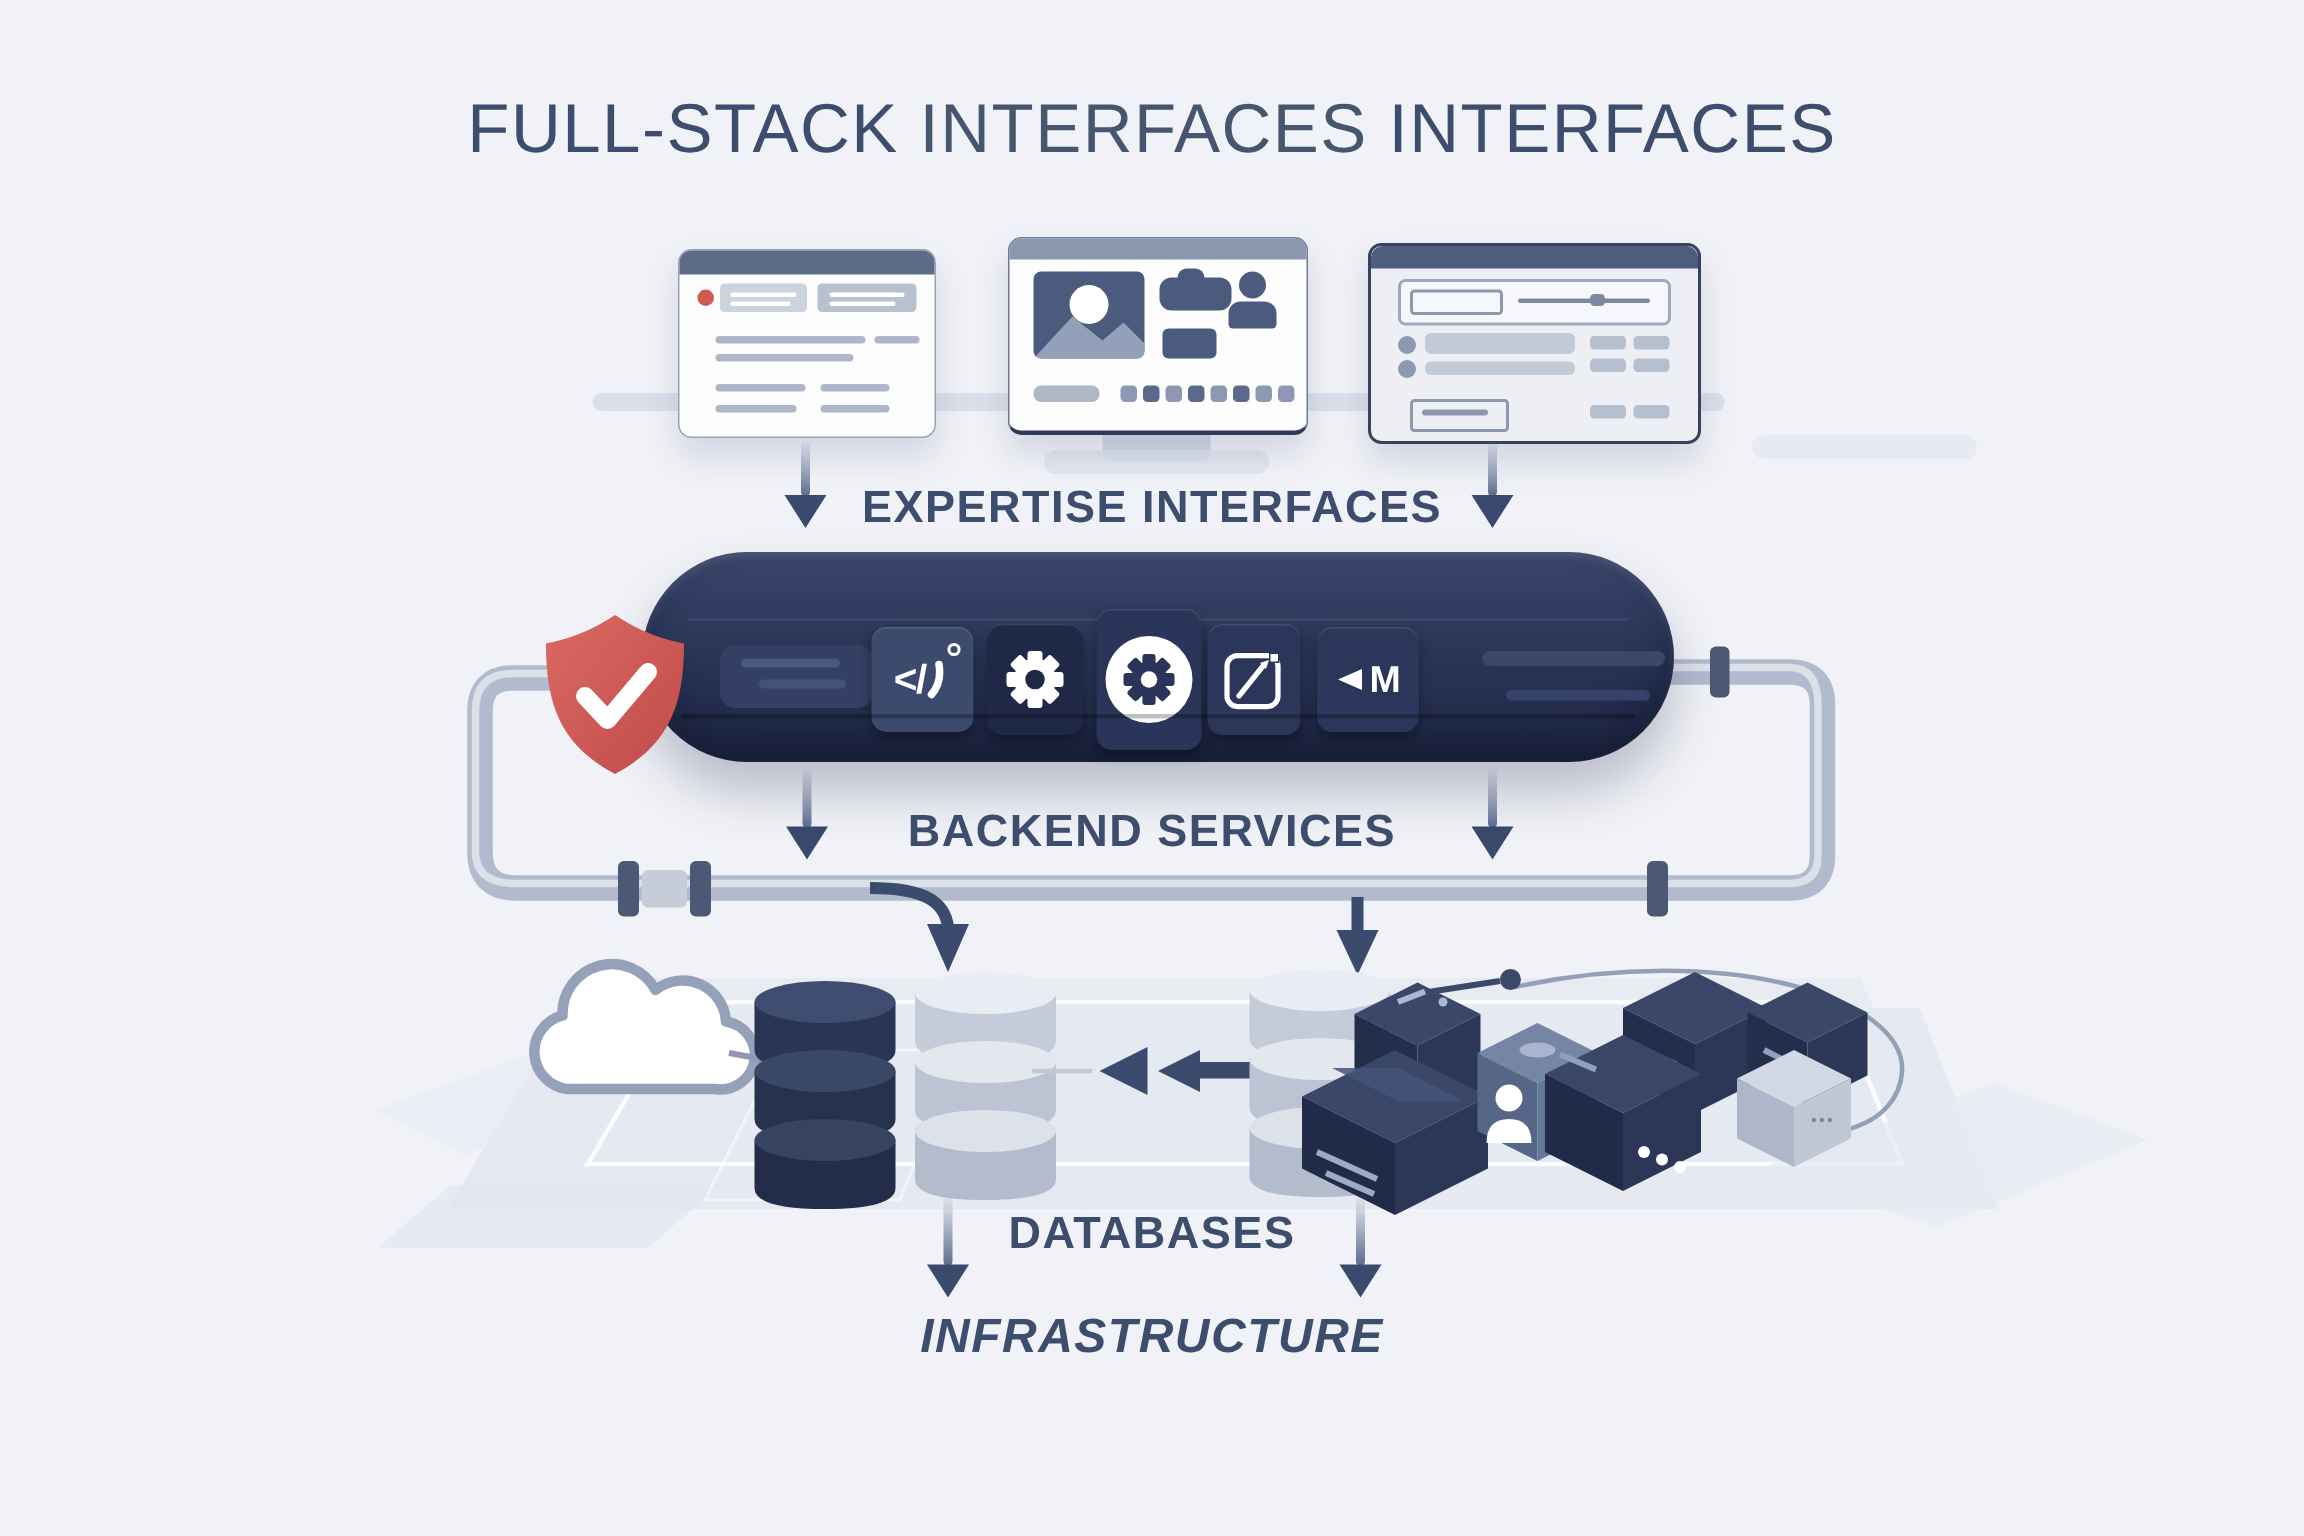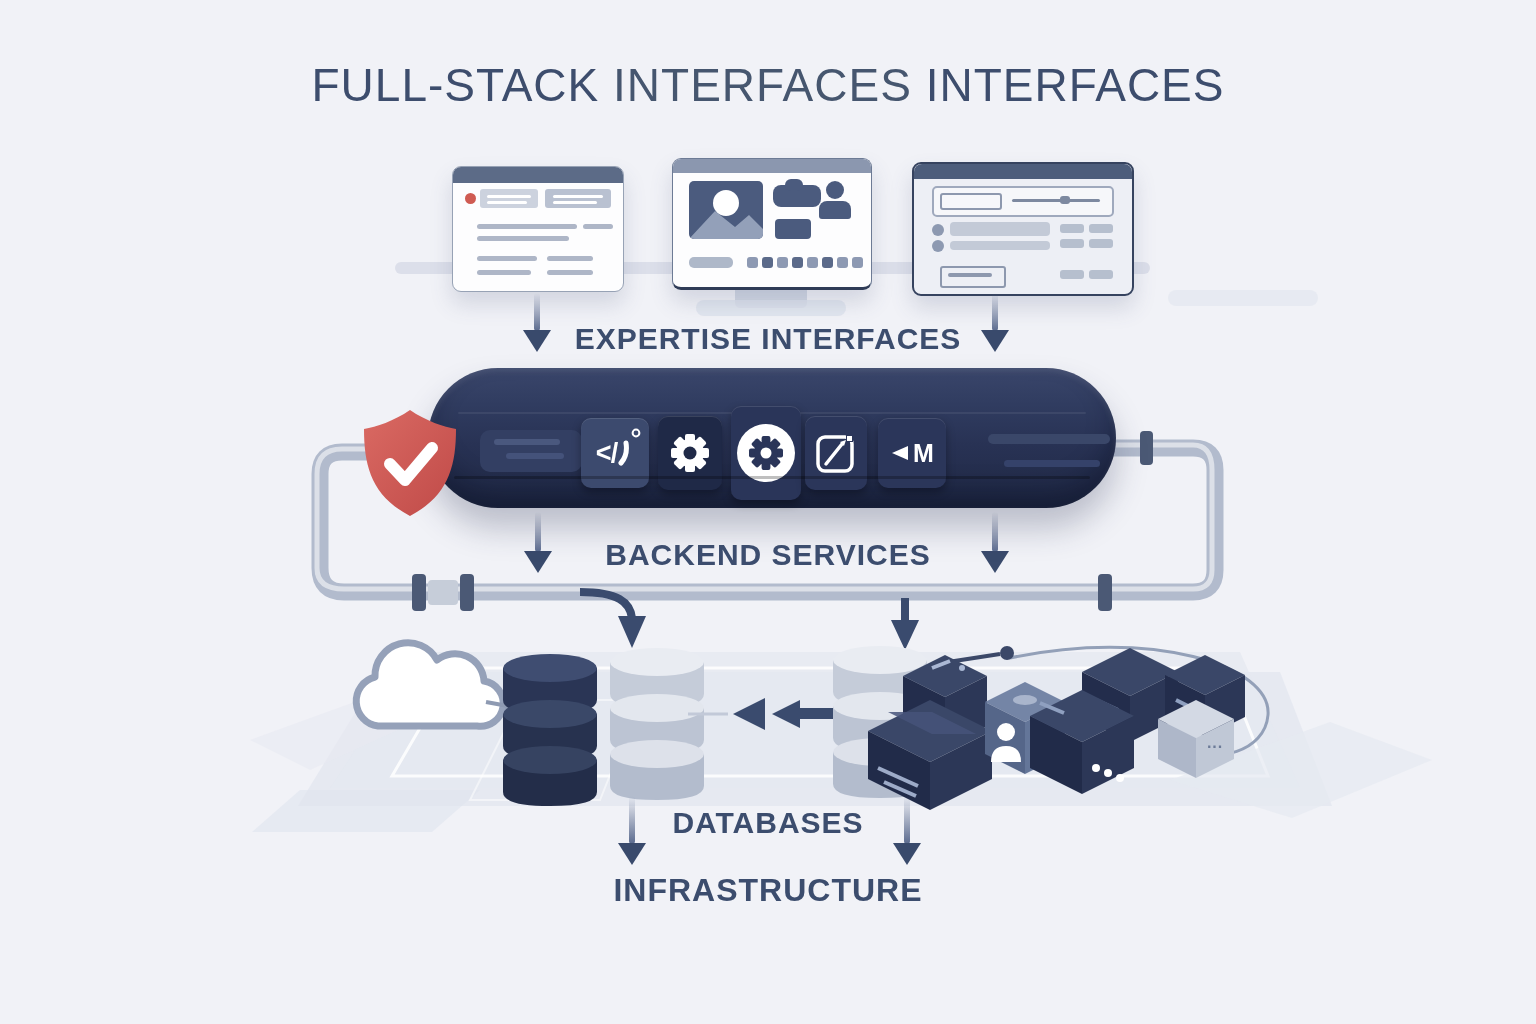--- a/index.html
+++ b/index.html
@@ -356,15 +356,15 @@
   <div class="abs ahead" style="left:981px;top:551px;z-index:4;"></div>
 
   <div class="abs seclabel" style="top:806px;z-index:5;">DATABASES</div>
 
   <div class="abs seclabel" style="top:538px;z-index:5;">BACKEND SERVICES</div>
   <div class="abs stem" style="left:629px;top:796px;height:48px;z-index:5;"></div>
   <div class="abs ahead" style="left:618px;top:843px;z-index:5;"></div>
   <div class="abs stem" style="left:904px;top:796px;height:48px;z-index:5;"></div>
   <div class="abs ahead" style="left:893px;top:843px;z-index:5;"></div>
 
-  <div class="abs seclabel" style="top:872px;font-size:32px;z-index:5;">INFRASTRUCTURE</div>
+  <div class="abs seclabel" style="top:872px;font-size:32px;z-index:5;font-style:italic;">INFRASTRUCTURE</div>
 
 </div>
 
 </body></html>

